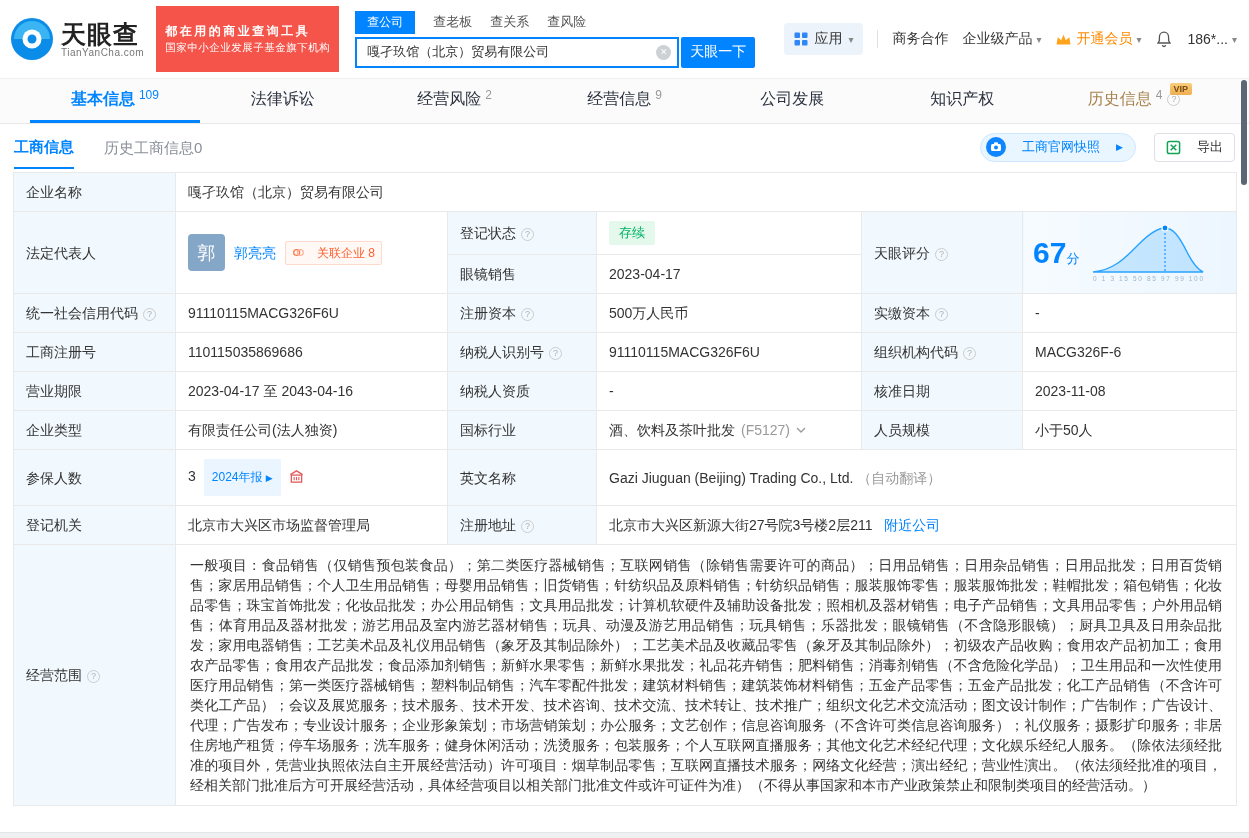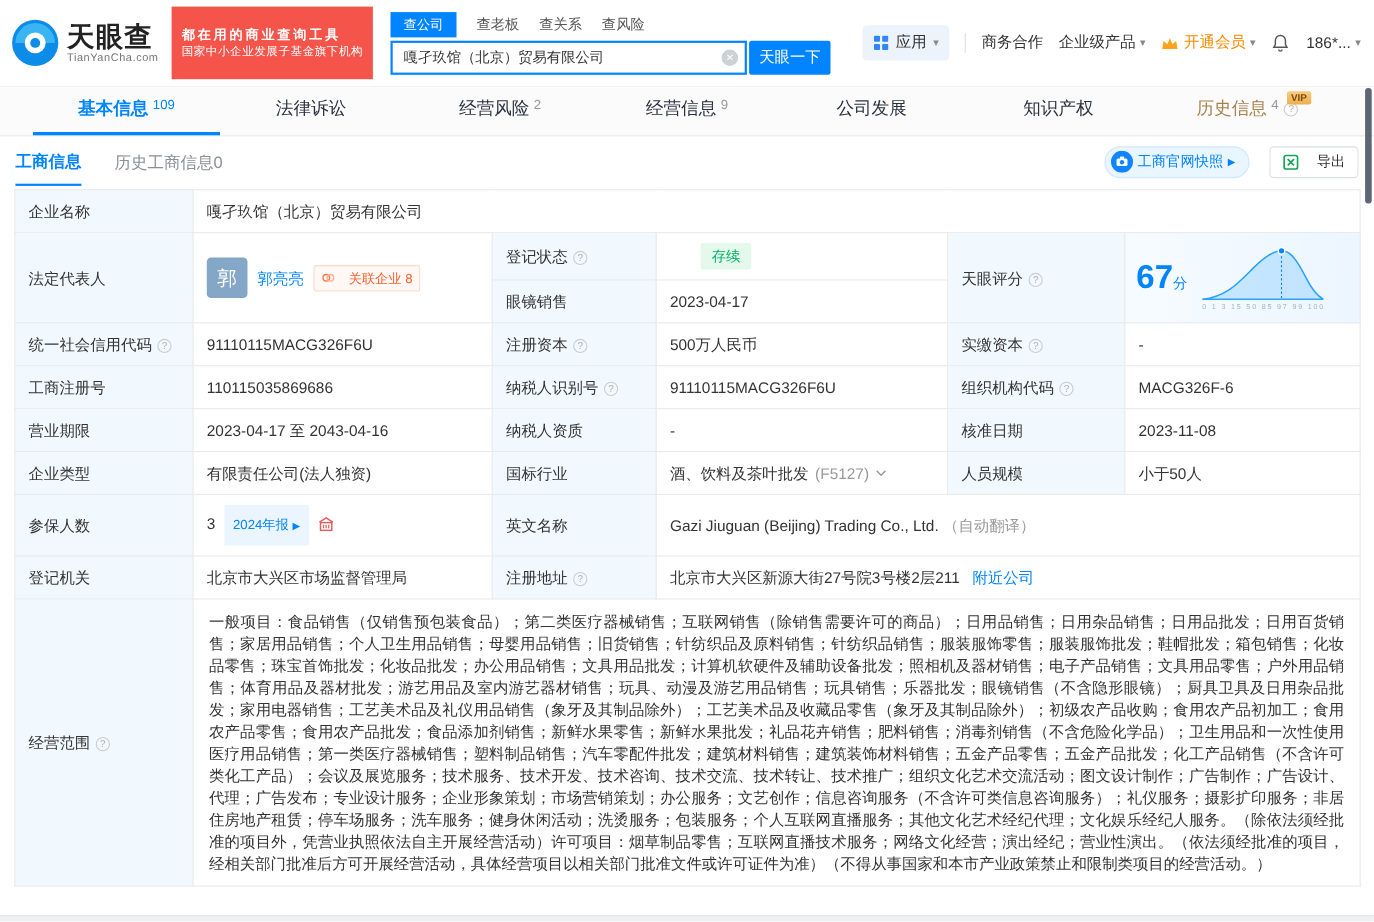--- a/index.html
+++ b/index.html
@@ -37,32 +37,32 @@
 .cnt { font-size:12px; color:#999; margin-left:4px; position:relative; top:-5px; font-weight:normal; }
 .mnav-tab.active .cnt { color:#0084ff; }
 .mnav-tab.gold { color:#a8824c; }
 .vip-badge { position:absolute; top:4px; right:50%; margin-right:-58px; background:linear-gradient(#f9cd7e,#eeae4e); color:#7a4c12; font-size:9px; font-weight:bold; padding:0 4px; border-radius:2px; line-height:12px; }
 .qi { display:inline-block; width:13px; height:13px; border:1px solid #ccc; border-radius:50%; color:#b0b0b0; font-size:9px; line-height:11px; text-align:center; margin-left:5px; vertical-align:1px; cursor:pointer; }
 
 .subnav { height:46px; display:flex; align-items:center; padding:0 14px; position:relative; }
 .subtab { font-size:15px; color:#8a8f99; margin-right:30px; cursor:pointer; padding:12px 0 10px; }
 .subtab.active { color:#0084ff; font-weight:bold; border-bottom:2px solid #0084ff; }
 .subnav-right { position:absolute; right:14px; top:0; height:46px; display:flex; align-items:center; gap:18px; }
-.snap-btn { display:flex; align-items:center; gap:4px; background:#e9f5ff; border:1px solid #cfe8ff; border-radius:15px; height:29px; padding:0 12px 0 5px; color:#0084ff; font-size:13px; cursor:pointer; }
+.snap-btn { display:flex; align-items:center; gap:16px; background:#e9f5ff; border:1px solid #cfe8ff; border-radius:15px; height:29px; padding:0 12px 0 5px; color:#0084ff; font-size:13px; cursor:pointer; }
 .snap-play { font-size:9px; }
 .export-btn { display:flex; align-items:center; gap:16px; background:#fff; border:1px solid #dcdfe3; border-radius:4px; height:29px; padding:0 11px; color:#333; font-size:13px; cursor:pointer; }
 
 .content { padding:2px 13px 0; }
 .info-table { width:1223px; border-collapse:collapse; font-size:14px; table-layout:fixed; }
 .info-table td { border:1px solid #e9e9e9; padding:9px 12px; line-height:20px; color:#333; vertical-align:middle; word-break:break-all; }
 .info-table td.lbl { background:#f2f9fe; }
 .score-cell { background:linear-gradient(90deg,#f6fbff,#ecf6ff); padding:4px 10px !important; }
 .link { color:#0084ff; cursor:pointer; text-decoration:none; }
 .muted { color:#999; }
-.status-badge { display:inline-block; background:#e4f8ec; color:#00b365; font-size:13px; padding:2px 10px; border-radius:2px;margin-left:28px; }
+.status-badge { display:inline-block; background:#e4f8ec; color:#00b365; font-size:13px; padding:2px 10px; border-radius:2px; }
 .rep-cell { display:flex; align-items:center; gap:9px; }
 .avatar { width:37px; height:37px; background:#85a7c7; color:#fff; border-radius:4px; font-size:18px; display:flex; align-items:center; justify-content:center; cursor:pointer; flex:0 0 auto; }
 .rel-badge { display:inline-flex; align-items:center; gap:12px; border:1px solid #ffd9c9; background:#fff8f4; color:#ff5f2e; font-size:12px; padding:1px 6px; border-radius:2px; cursor:pointer; }
 .score-wrap { display:flex; align-items:center; gap:10px; }
 .score-num { font-size:30px; font-weight:bold; color:#0084ff; line-height:32px; }
 .score-unit { font-size:13px; color:#0084ff; }
 .ar-badge { display:inline-block; background:#ebf5ff; color:#0084ff; font-size:12px; padding:8px 8px; border-radius:1px; margin:0 8px; cursor:pointer; }
 .industry-val { display:inline-flex; align-items:center; gap:6px; cursor:pointer; }
 .scope-cell { line-height:21.5px; padding:10px 14px !important; text-align:justify; }
 .footer-strip { position:absolute; bottom:0; left:0; width:100%; height:6px; background:#eef0f2; border-top:1px solid #e3e5e8; }

